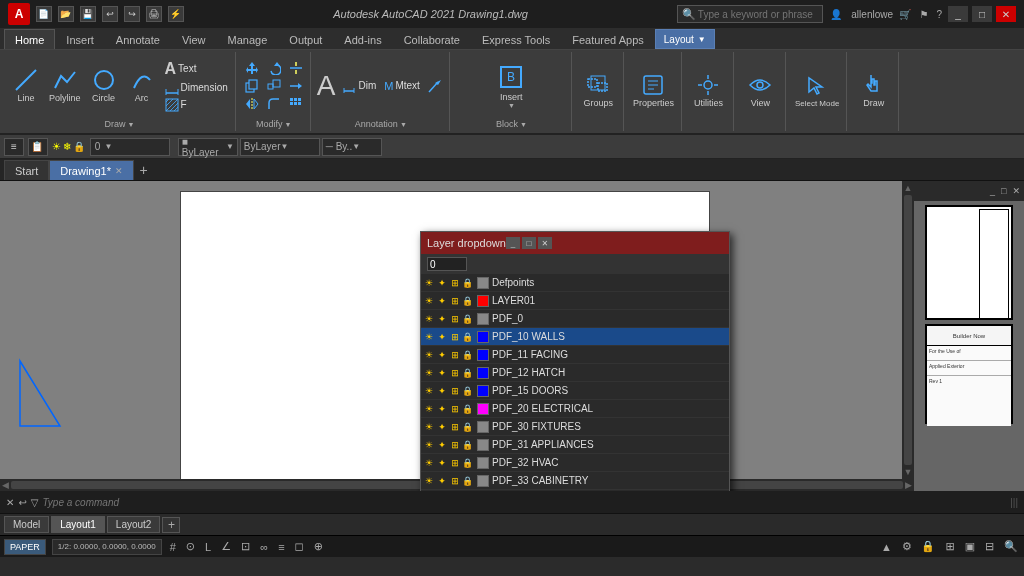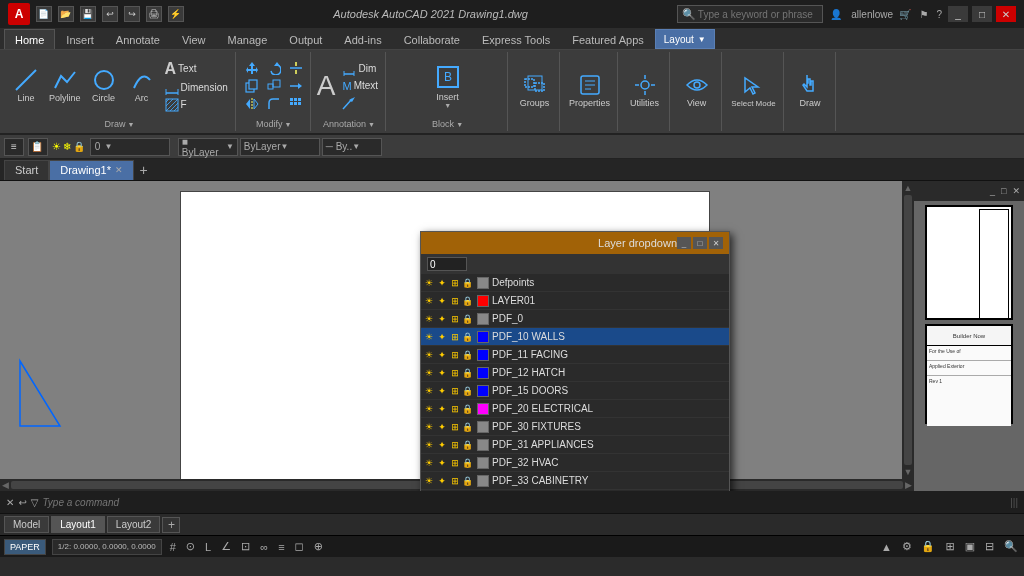--- a/index.html
+++ b/index.html
@@ -144,21 +144,21 @@
       gap: 4px;
       min-width: 80px;
     }
     .layer-dropdown-arrow { font-size: 8px; color: #aaa; }
 
     
     #doc-tabs {
       height: 22px;
       background: #252525;
       display: flex;
-      align-items: center;
+      align-items: flex-end;
       padding-left: 4px;
       border-bottom: 1px solid #111;
     }
     .doc-tab {
       padding: 2px 10px;
       background: #333;
       border: 1px solid #444;
       border-bottom: none;
       color: #ccc;
       font-size: 11px;
@@ -190,26 +190,26 @@
       position: absolute;
       left: 420px;
       top: 50px;
       width: 310px;
       background: #2a2a2a;
       border: 1px solid #555;
       z-index: 100;
       box-shadow: 3px 3px 8px rgba(0,0,0,0.7);
     }
     #layer-panel-header {
-      background: #a16207;
+      background: #7f1d1d;
       height: 22px;
       display: flex;
       align-items: center;
       padding: 0 6px;
-      justify-content: flex-end;
+      justify-content: flex-start;
     }
     #layer-panel-header .title { font-size: 11px; color: #ddd; }
     #layer-panel-header .btns { display: flex; gap: 2px; }
     #layer-panel-header .hbtn { width: 14px; height: 12px; display: flex; align-items: center; justify-content: center; font-size: 8px; background: #555; cursor: pointer; }
     .lp-count-row {
       background: #333;
       height: 20px;
       display: flex; align-items: center;
       padding: 0 6px;
       font-size: 10px; color: #bbb;
@@ -504,21 +504,21 @@
     </div>
     <div class="ribbon-group-label-btn">
       <span>Modify</span>
         <span class="arrow">▼</span>
     </div>
   </div>
 
   <div class="ribbon-group">
     <div class="ribbon-group-content">
       <div style="font-size:28px;color:#ccc;cursor:pointer;">A</div>
-      <div style="display:flex;flex-direction:column;gap:2px;padding-left:2px;">
+      <div style="display:flex;flex-direction:row;gap:2px;padding-left:2px;">
         <div class="sm-rb">
             <svg width="14" height="14" viewBox="0 0 14 14">
               <line x1="2" y1="12" x2="12" y2="12" stroke="#4af" stroke-width="1.5"></line>
               <line x1="2" y1="9" x2="2" y2="14" stroke="#4af"></line>
               <line x1="12" y1="9" x2="12" y2="14" stroke="#4af"></line>
             </svg>
             <span class="lbl">Dim</span>
           </div>
         <div class="sm-rb">
             <span style="font-size:11px;color:#4af;">M</span>

